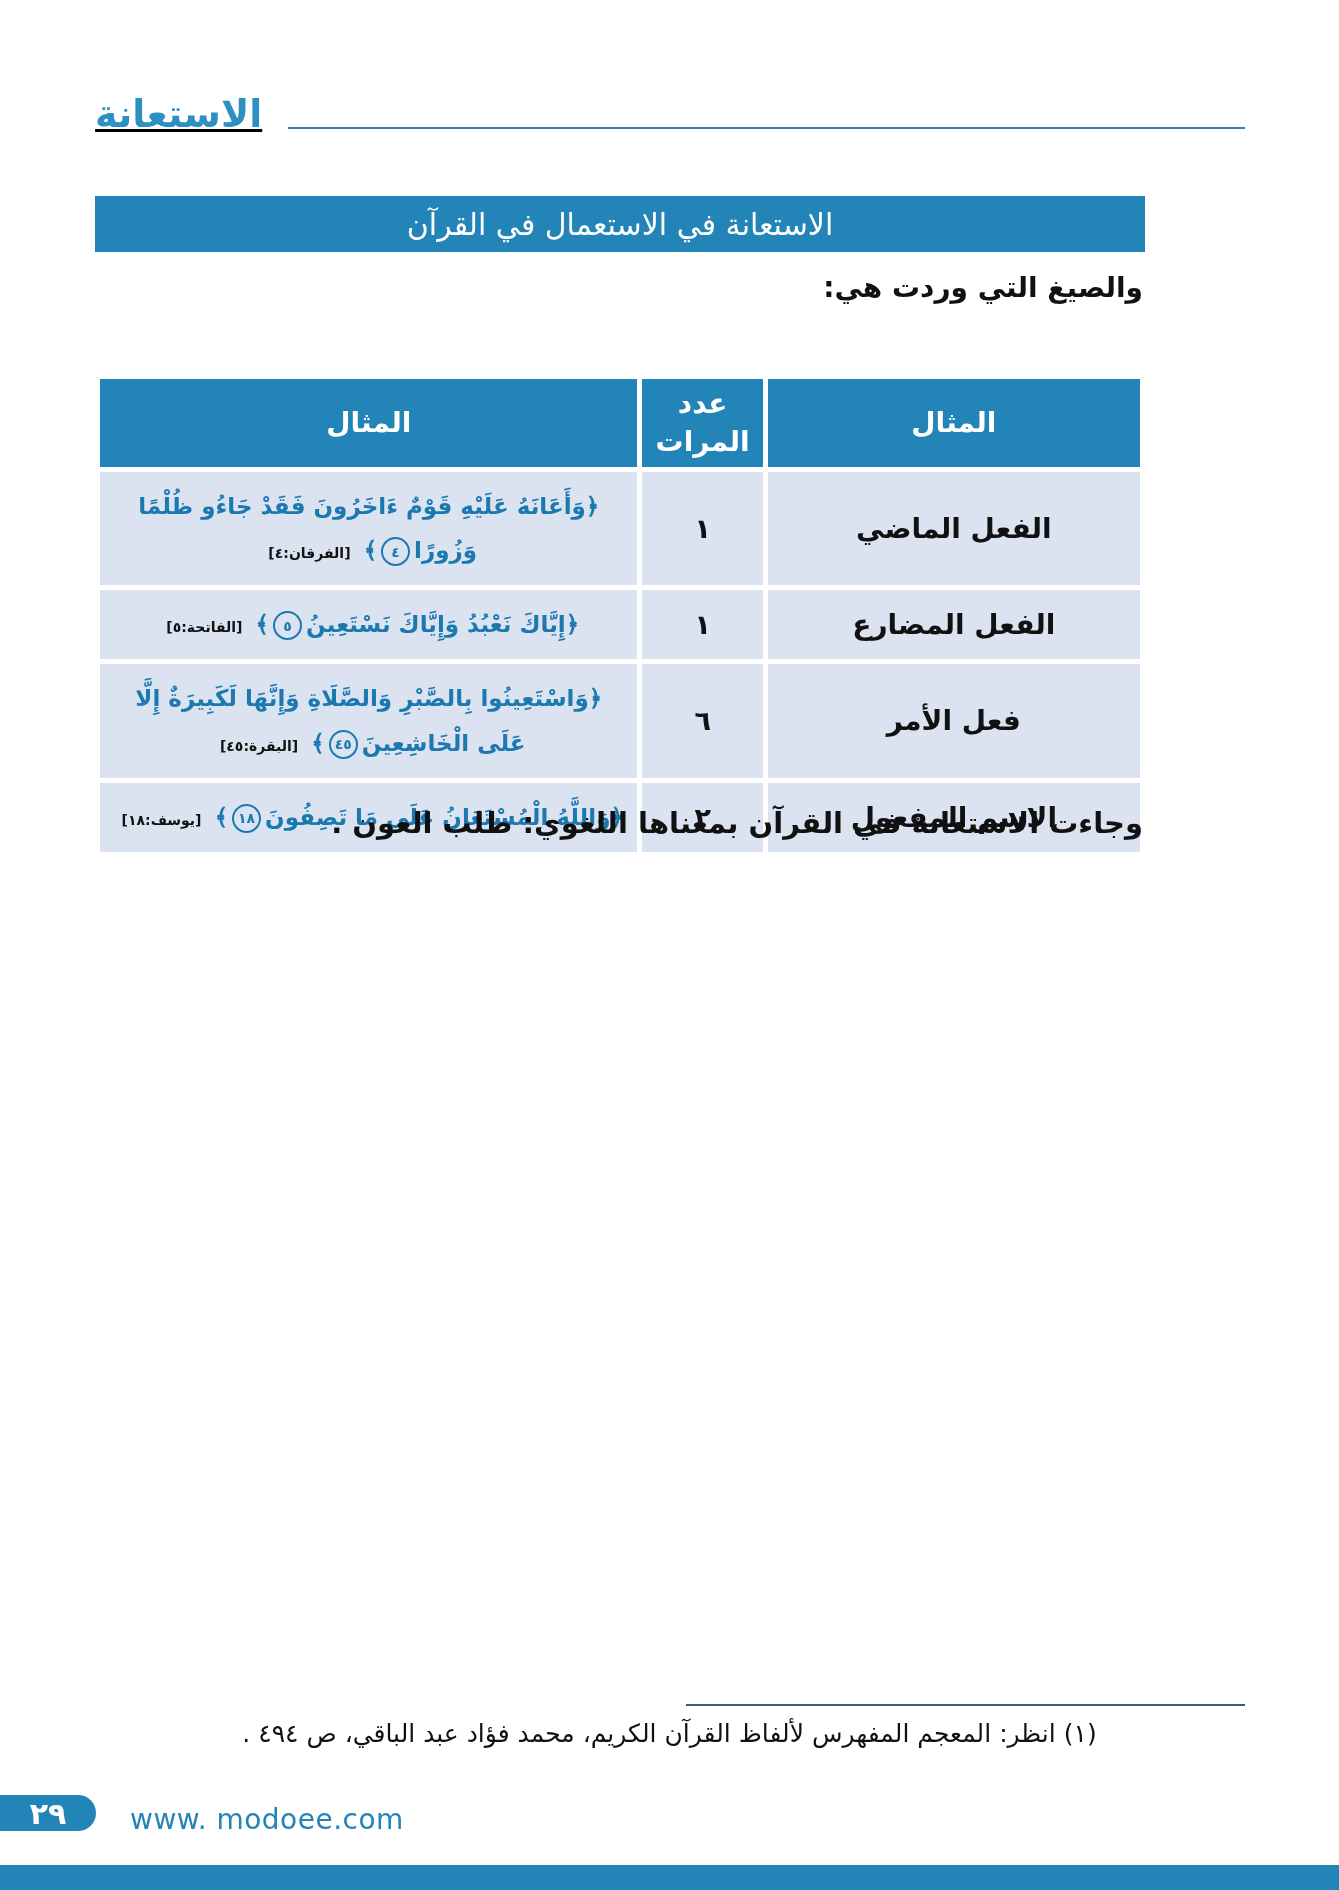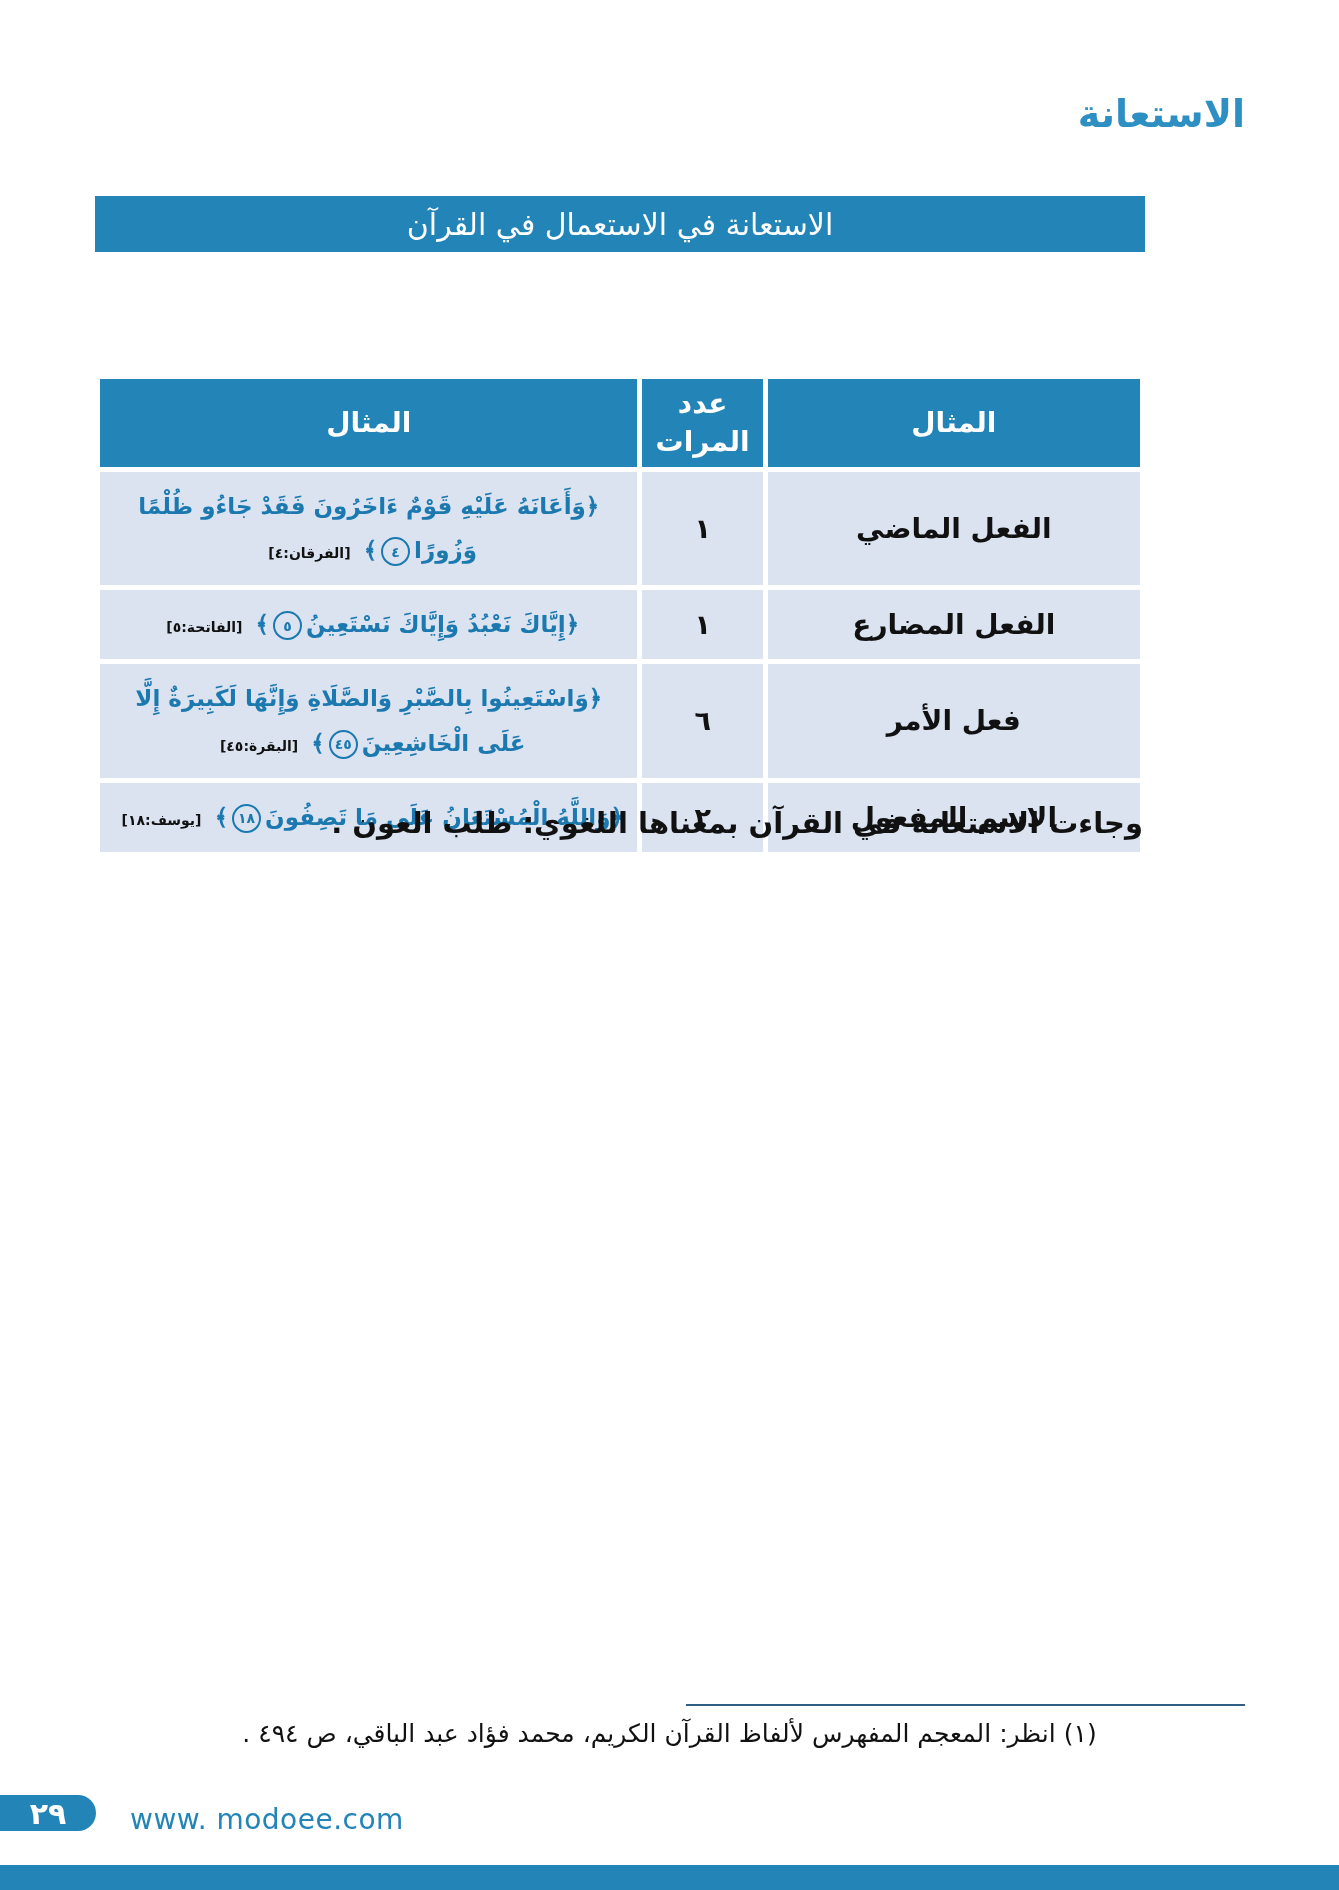--- a/index.html
+++ b/index.html
@@ -6,21 +6,21 @@
   html,body { background:#e8e8e8; }
   body { font-family:"DejaVu Sans", sans-serif; }
   .page {
     position:relative; width:1339px; height:1890px;
     margin:0 auto; background:#ffffff; overflow:hidden;
   }
 
   
   .running-header {
     position:absolute; top:92px; left:95px; right:94px;
-    display:flex; flex-direction:column; align-items:flex-end;
+    display:flex; flex-direction:row; align-items:flex-end;text-decoration:underline;
   }
   .chapter-title {
     direction:rtl; color:#2e8fc2; font-size:38px; font-weight:bold;
     line-height:1.2; white-space:nowrap;
   }
   .header-rule {
     flex:1; height:0; border-bottom:2px solid #2f7fae;
     margin:0 0 9px 26px;
   }
 
@@ -113,20 +113,21 @@
   <div class="running-header">
     <span class="chapter-title">الاستعانة</span>
     <span class="header-rule"></span>
   </div>
 
   <div class="banner">
     <span>الاستعانة في الاستعمال في القرآن</span>
   </div>
 
   <div class="intro">
+    <p>والصيغ التي وردت هي:</p>
   </div>
 
   <table class="forms-table">
     <colgroup>
       <col class="col-form">
         <col class="col-count">
         <col class="col-example">
     </colgroup>
     <thead>
       <tr>

